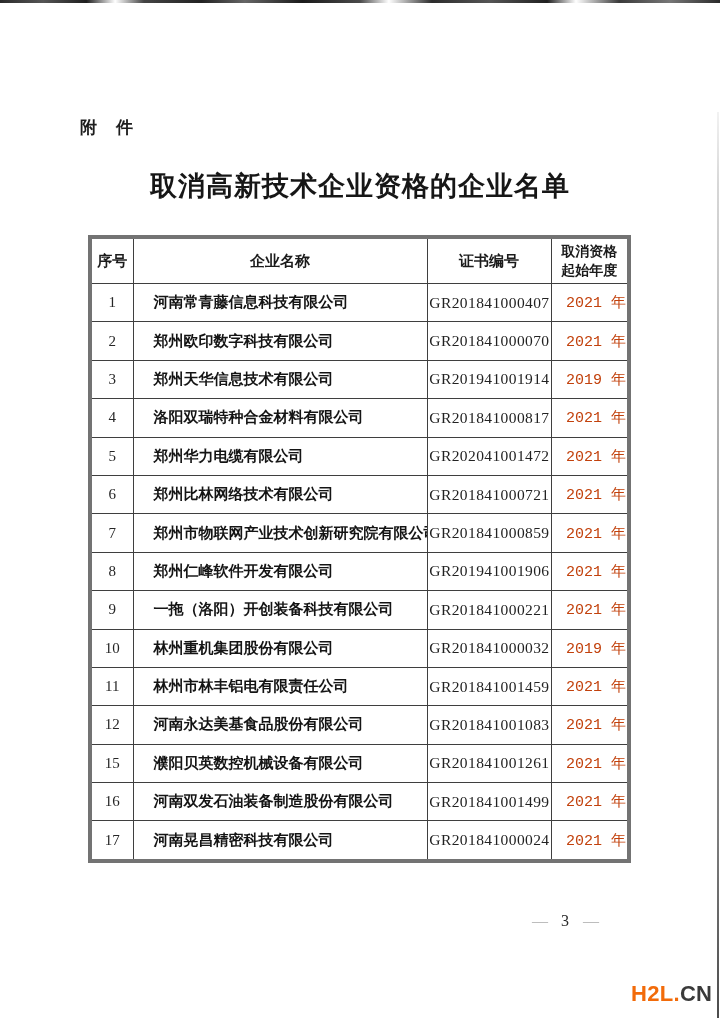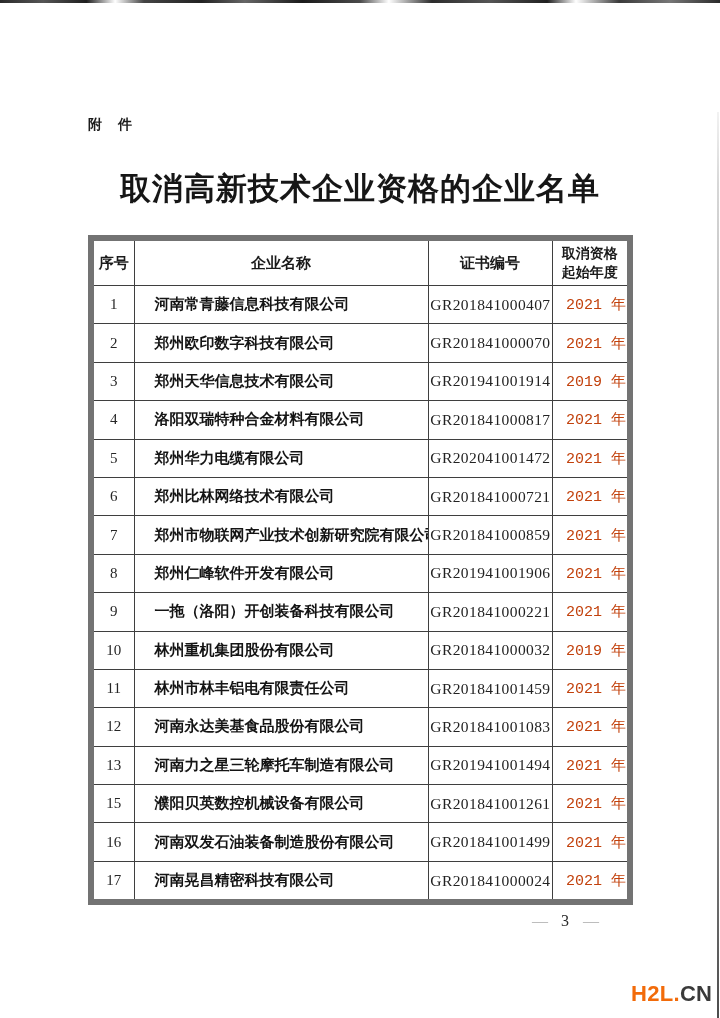--- a/index.html
+++ b/index.html
@@ -17,35 +17,35 @@
     background: linear-gradient(90deg,
       #2a2a2a 0%, #555 6%, #1e1e1e 12%, #fff 16%, #444 20%, #222 28%,
       #666 34%, #1a1a1a 42%, #4a4a4a 50%, #fff 54%, #2c2c2c 60%,
       #555 68%, #202020 76%, #fff 80%, #3a3a3a 86%, #777 93%, #2a2a2a 100%);
   }
   .scan-right {
     position: absolute; top: 112px; right: 1px; width: 2px; height: 906px;
     background: linear-gradient(180deg, #f2f2f2 0%, #d7d7d7 8%, #b5b5b5 30%, #9a9a9a 55%, #7d7d7d 80%, #4c4c4c 100%);
   }
   .attachment {
-    position: absolute; left: 88px; top: 116px;
-    font-size: 14px; font-weight: bold; letter-spacing: 1px;
+    position: absolute; left: 80px; top: 116px;
+    font-size: 17px; font-weight: bold; letter-spacing: 1px;
     white-space: pre;
   }
   .title {
     position: absolute; left: 0; top: 168px; width: 720px;
     text-align: center; margin: 0;
     font-family: "Liberation Serif", serif;
-    font-size: 31px; font-weight: bold; letter-spacing: 1px;
+    font-size: 27px; font-weight: bold; letter-spacing: 1px;
     color: #161616;
   }
   table.roster {
     position: absolute; left: 88px; top: 235px;
     width: 539px; border-collapse: collapse; table-layout: fixed;
-    border: 6px solid #737373;
+    border: 4px solid #737373;
   }
   .roster th, .roster td {
     border: 1px solid #3f3f3f;
     overflow: hidden; white-space: nowrap;
   }
   .roster th {
     height: 44px; font-size: 15px; font-weight: bold;
     text-align: center; color: #1b1b1b; padding: 0 2px;
   }
   .roster th.col-year { font-size: 14px; }
@@ -177,26 +177,20 @@
     <td class="cert">GR201841001459</td>
     <td class="year">2021 年</td>
   </tr>
       <tr>
     <td class="no">12</td>
     <td class="name">河南永达美基食品股份有限公司</td>
     <td class="cert">GR201841001083</td>
     <td class="year">2021 年</td>
   </tr>
       <tr>
-    <td class="no">13</td>
-    <td class="name">河南力之星三轮摩托车制造有限公司</td>
-    <td class="cert">GR201941001494</td>
-    <td class="year">2021 年</td>
-  </tr>
-      <tr>
     <td class="no">15</td>
     <td class="name">濮阳贝英数控机械设备有限公司</td>
     <td class="cert">GR201841001261</td>
     <td class="year">2021 年</td>
   </tr>
       <tr>
     <td class="no">16</td>
     <td class="name">河南双发石油装备制造股份有限公司</td>
     <td class="cert">GR201841001499</td>
     <td class="year">2021 年</td>

